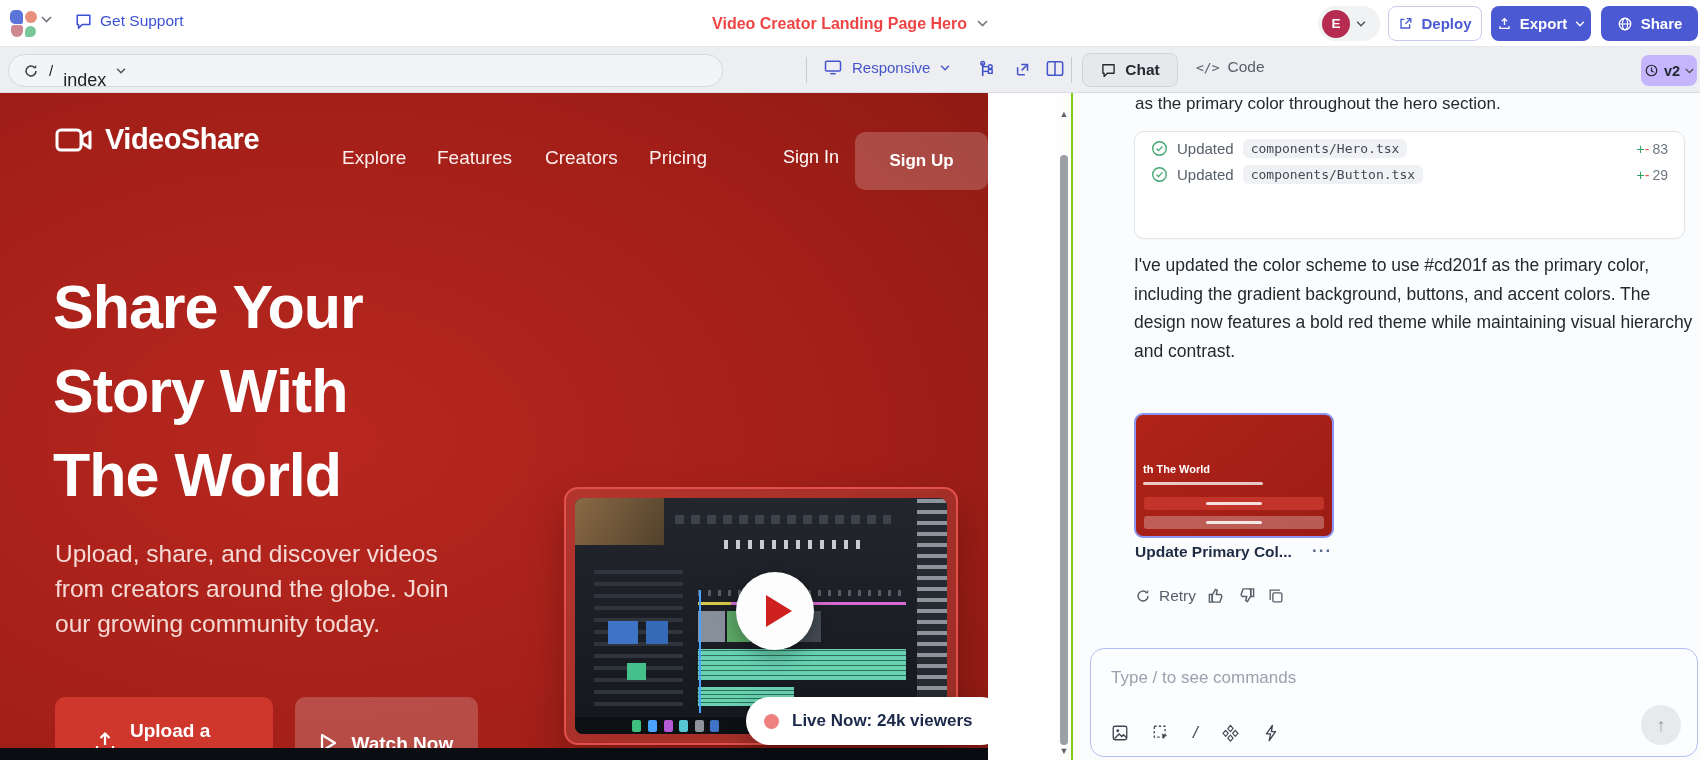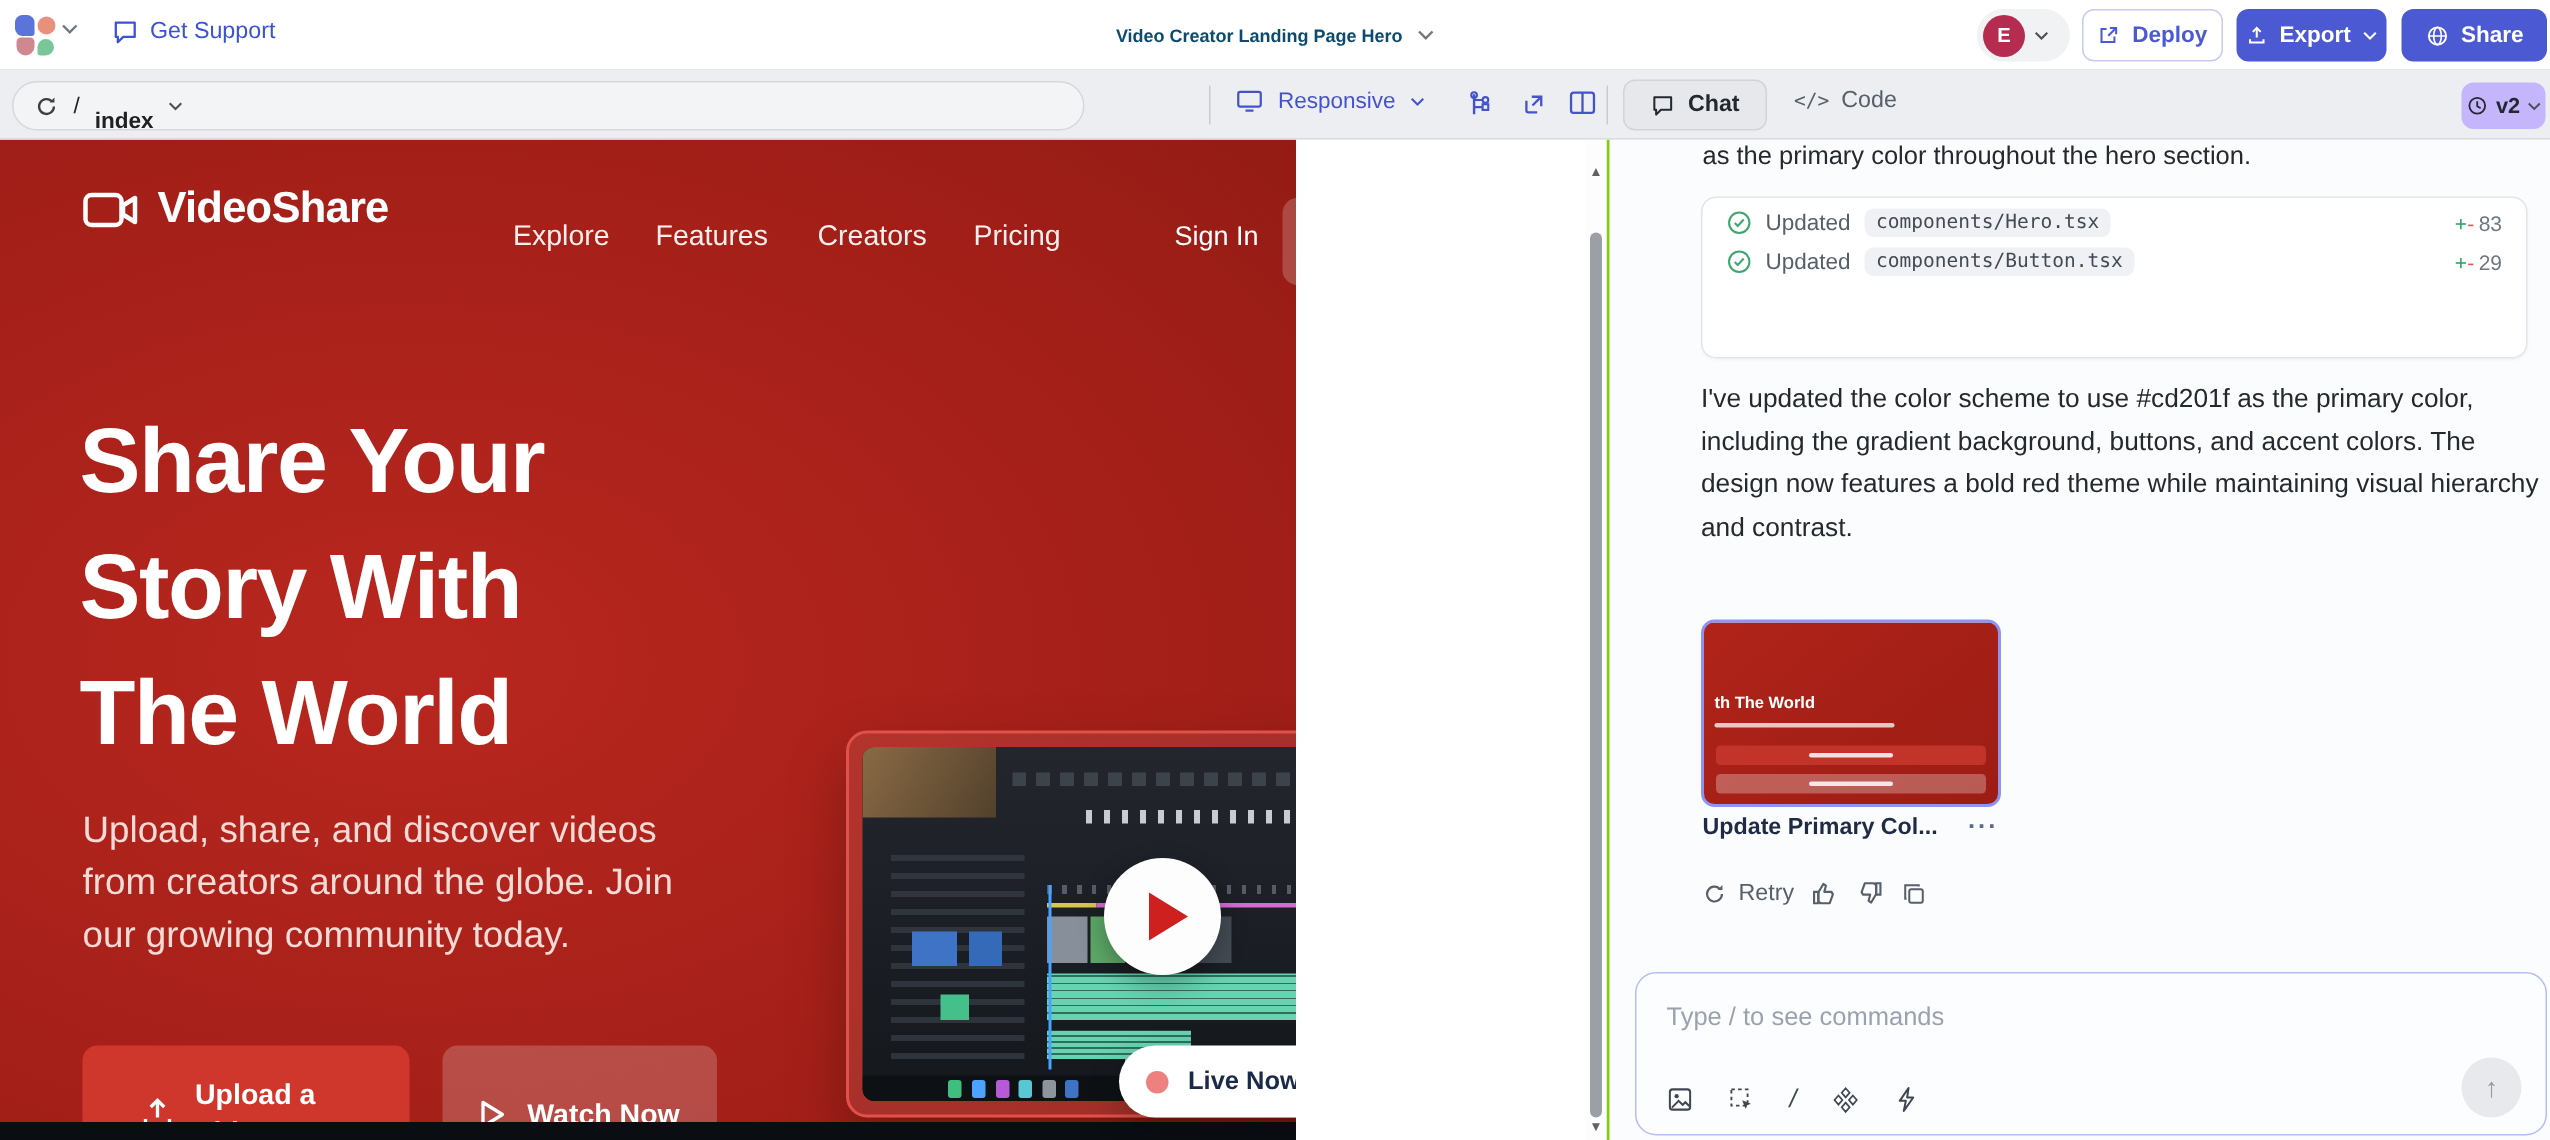--- a/index.html
+++ b/index.html
@@ -12,43 +12,43 @@
   .hdr { position:absolute; top:0; left:0; width:1700px; height:47px; background:#fff; border-bottom:1px solid #e6e8eb; z-index:30; }
   .logo { position:absolute; left:10px; top:10px; width:27px; height:27px; }
   .logo i { position:absolute; }
   .logo .l1 { left:0; top:0; width:13px; height:14px; background:#5b74d9; border-radius:5px 5px 2px 5px; }
   .logo .l2 { right:0; top:1px; width:12px; height:12px; background:#e8907c; border-radius:50%; }
   .logo .l3 { left:1px; bottom:0; width:12px; height:12px; background:#cf8890; border-radius:3px 3px 6px 6px; }
   .logo .l4 { right:1px; bottom:0; width:11px; height:11px; background:#79c699; border-radius:50% 50% 50% 20%; }
   .hchev { color:#707780; font-size:11px; }
   .support { position:absolute; left:74px; top:12px; display:flex; align-items:center; gap:7px; color:#3b52d4; font-size:15.5px; font-weight:500; cursor:pointer; }
   .proj-title { position:absolute; left:0; right:0; top:0; height:47px; display:flex; align-items:center; justify-content:center; gap:10px; }
-  .proj-title b { font-size:12px; color:#0c4a6e; font-weight:700; }
+  .proj-title b { font-size:16px; color:#ef4444; font-weight:700; }
   .avatar-pill { position:absolute; left:1318px; top:6px; width:62px; height:35px; border-radius:18px; background:#f1f2f4; display:flex; align-items:center; padding:0 8px 0 4px; gap:6px; cursor:pointer; }
   .avatar { width:28px; height:28px; border-radius:50%; background:#b62b50; color:#fff; font-size:13.5px; font-weight:700; display:flex; align-items:center; justify-content:center; }
   .btn { position:absolute; top:6px; height:35px; border-radius:8px; display:flex; align-items:center; justify-content:center; gap:8px; font-size:15px; font-weight:600; cursor:pointer; }
   .btn-deploy { left:1388px; width:94px; background:#fff; border:1px solid #c6ccf0; color:#4b59d3; }
   .btn-export { left:1491px; width:100px; background:#4b59d3; color:#fff; }
   .btn-share  { left:1601px; width:97px; background:#4b59d3; color:#fff; }
 
   
   .tlb { position:absolute; top:47px; left:0; width:1700px; height:46px; background:#edeef1; border-bottom:1px solid #d9dbde; z-index:30; }
   .url-pill { position:absolute; left:8px; top:7px; width:715px; height:33px; background:#f3f4f6; border:1px solid #d6d8db; border-radius:17px; display:flex; align-items:center; padding:0 14px; gap:10px; cursor:text; }
   .url-pill .slash { color:#202124; font-size:15px; }
-  .url-pill .name { color:#202124; font-size:15px; font-weight:700;margin-top:20px; }
+  .url-pill .name { color:#202124; font-size:18px; font-weight:400;margin-top:20px; }
   .vdiv { position:absolute; top:10px; width:1px; height:26px; background:#c9cbcf; }
   .responsive { position:absolute; left:824px; top:12px; display:flex; align-items:center; gap:10px; color:#4553cb; font-size:15px; font-weight:500; cursor:pointer; }
   .tlb-ico { position:absolute; top:13px; color:#4553cb; cursor:pointer; }
   .tab-chat { position:absolute; left:1082px; top:6px; width:96px; height:34px; background:#e6e8ec; border:1px solid #d1d4d8; border-radius:8px; display:flex; align-items:center; justify-content:center; gap:8px; font-size:15.5px; font-weight:600; color:#24292f; cursor:pointer; }
   .tab-code { position:absolute; left:1196px; top:11px; display:flex; align-items:center; gap:8px; color:#57606a; font-size:15.5px; cursor:pointer; }
   .tab-code .glyph { font-family:"DejaVu Sans Mono", monospace; font-size:13px; }
   .ver-chip { position:absolute; left:1641px; top:8px; width:56px; height:31px; background:#c4b5fd; border-radius:8px; display:flex; align-items:center; justify-content:center; gap:5px; color:#24292f; font-size:14.5px; font-weight:600; cursor:pointer; }
 
   
-  .pv { position:absolute; top:93px; left:0; width:864px; height:667px; overflow:hidden;
+  .pv { position:absolute; top:93px; left:0; width:988px; height:667px; overflow:hidden;
         background:radial-gradient(1000px 640px at 32% 52%, #b8271f 0%, #a21f18 55%, #871912 100%); }
   .brand { position:absolute; left:55px; top:30px; display:flex; align-items:center; gap:12px; color:#fff; }
   .brand b { font-size:29px; font-weight:700; letter-spacing:-0.5px; }
   .nav-link { position:absolute; top:54px; color:#fbeeec; font-size:19px; cursor:pointer; }
   .signin { position:absolute; left:783px; top:54px; color:#ffffff; font-size:18px; cursor:pointer; }
   .signup { position:absolute; left:855px; top:39px; width:133px; height:58px; background:rgba(255,255,255,0.20); border-radius:10px; color:#fff; font-size:17px; font-weight:600; display:flex; align-items:center; justify-content:center; cursor:pointer; }
   .headline { position:absolute; left:53px; top:172px; color:#fff; font-size:61px; line-height:84px; font-weight:700; letter-spacing:-1px; }
   .hero-desc { position:absolute; left:55px; top:443px; width:415px; color:#f6dad6; font-size:24.5px; line-height:35px; }
   .hero-btn { position:absolute; top:604px; height:92px; border-radius:10px; display:flex; align-items:center; justify-content:center; gap:14px; color:#fff; font-size:19px; font-weight:700; cursor:pointer; }
   .hero-btn .txt { width:104px; line-height:25px; }

